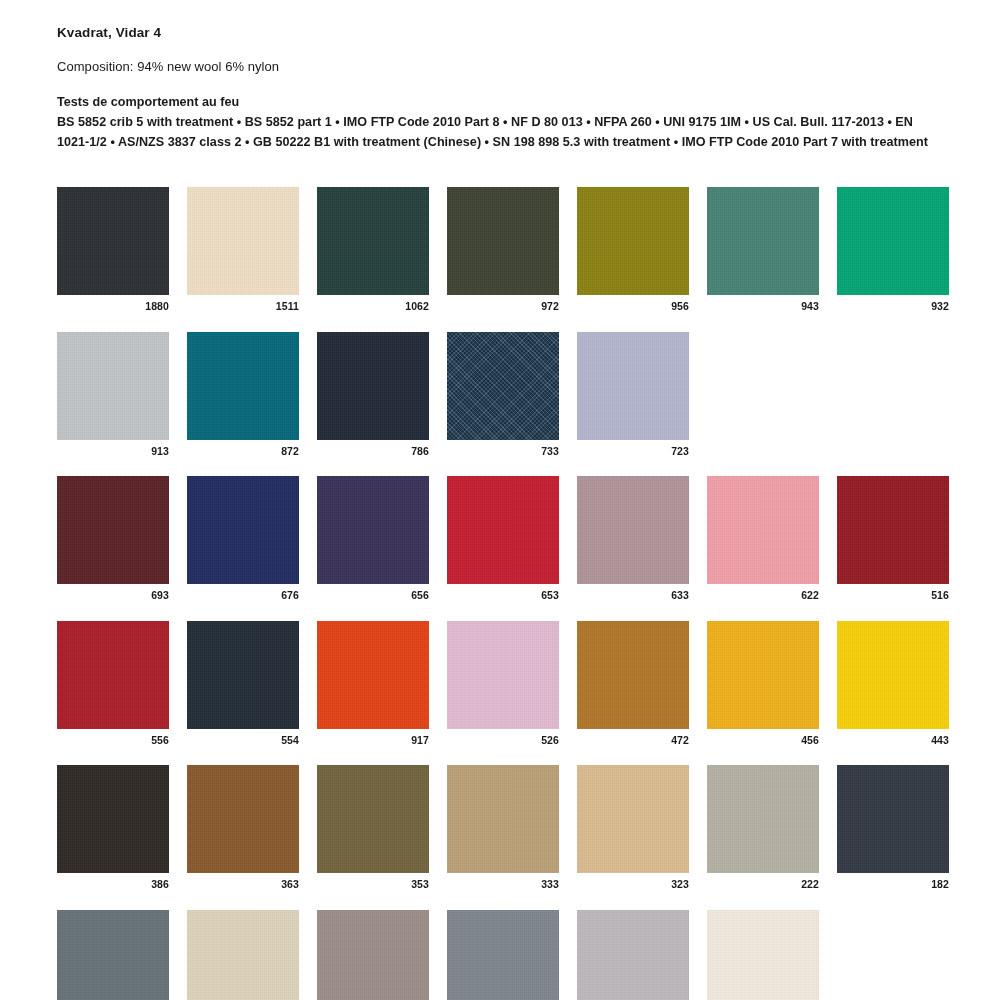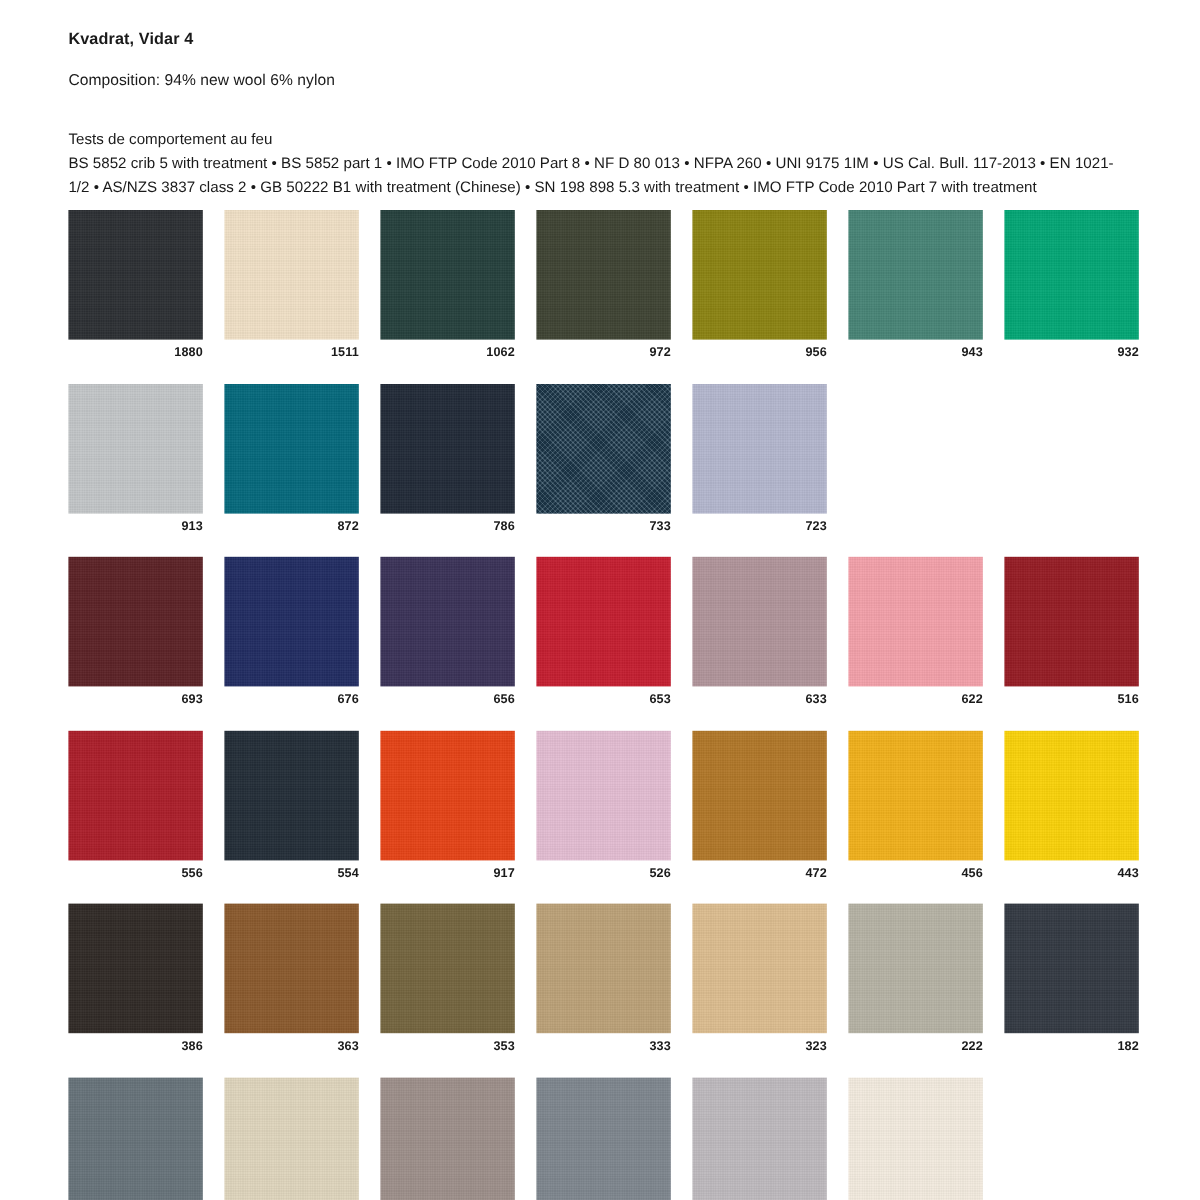--- a/index.html
+++ b/index.html
@@ -38,46 +38,48 @@
     font-weight: bold;
     letter-spacing: 0.1px;
     line-height: 1.2;
     margin: 0 0 18px 0;
   }
   .composition {
     font-size: 13px;
     font-weight: normal;
     letter-spacing: 0.05px;
     line-height: 1.2;
-    margin: 0 0 32px 0;
+    margin: 0 0 18px 0;
   }
   .tests-block {
     font-size: 12.6px;
     line-height: 1.58;
     letter-spacing: 0.02px;
+    font-weight: bold;
   }
   .tests-heading {
     display: block;
   }
   .tests-body {
     display: block;
     max-width: 880px;
   }
 
   
   .grid {
     position: absolute;
     left: 57px;
     top: 175px;
     width: 890px;
   }
   .row {
     display: flex;
     flex-direction: row;
     margin-bottom: 20px;
+    margin-top: 12px;
   }
   .row:last-child { margin-bottom: 0; }
 
   .cell {
     width: 112px;
     margin-right: 18px;
     display: flex;
     flex-direction: column;
   }
   .cell:last-child { margin-right: 0; }

